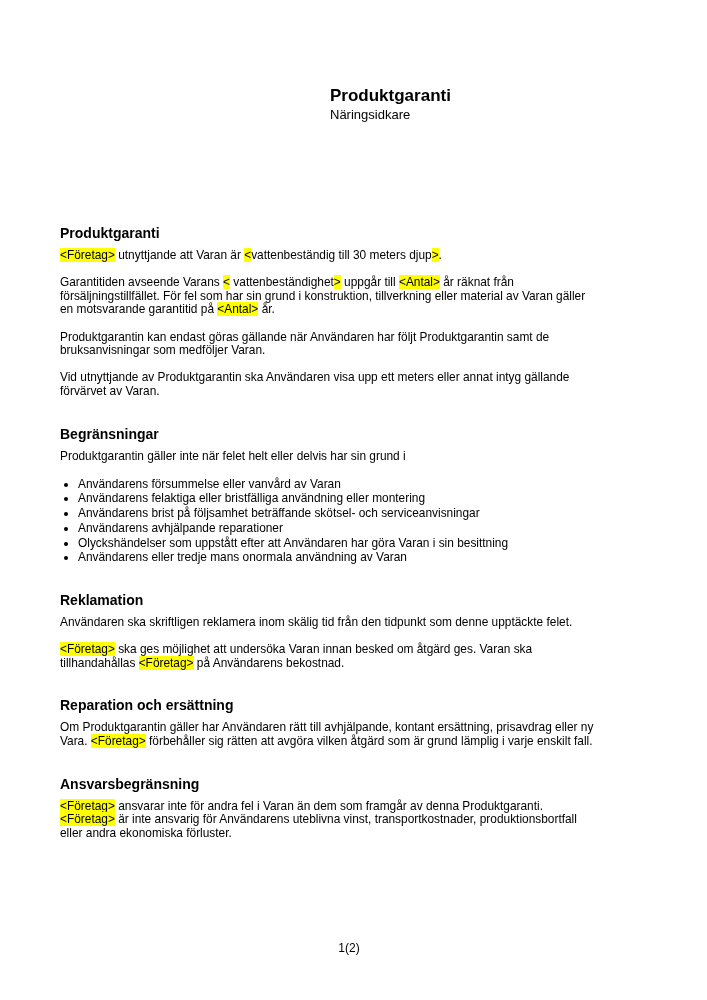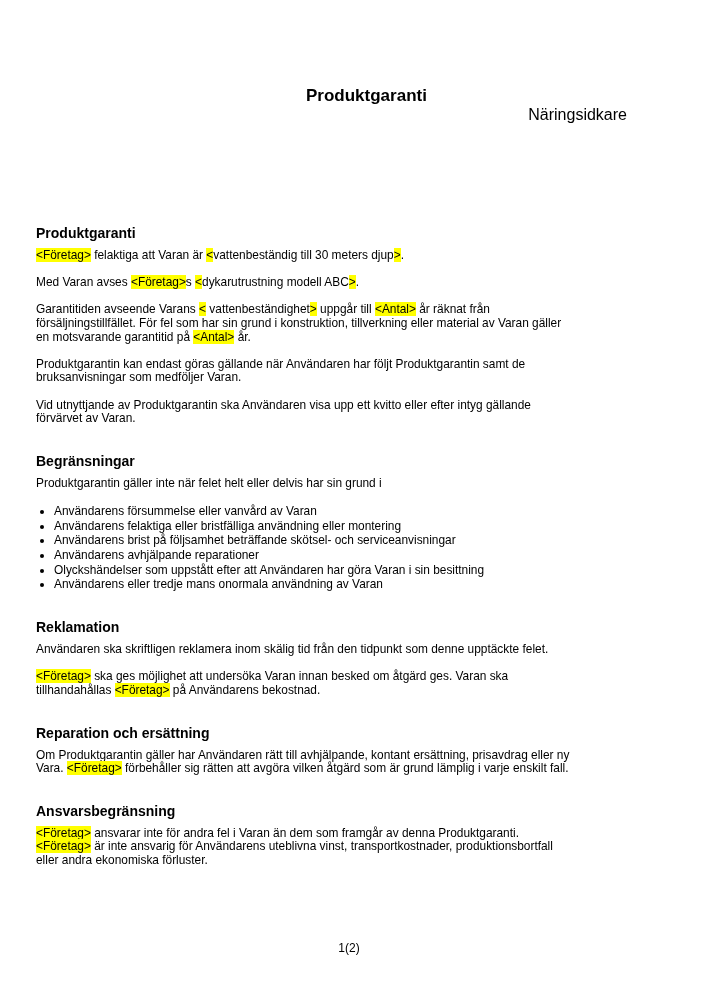--- a/index.html
+++ b/index.html
@@ -7,24 +7,24 @@
     position: relative;
     width: 707px;
     height: 1000px;
     background: #ffffff;
     color: #000000;
     font-family: "Liberation Sans", sans-serif;
     font-size: 11.9px;
     line-height: 13.6px;
     overflow: hidden;
   }
-  .content { padding: 86px 80px 0 36px; }
+  .content { padding: 86px 80px 0 60px; }
   .title-block { margin-left: 270px; margin-bottom: 102px; }
   .doc-title { font-size: 17px; line-height: 20px; font-weight: bold; white-space: nowrap; }
-  .doc-subtitle { font-size: 16px; line-height: 17px; white-space: nowrap; text-align: right; }
+  .doc-subtitle { font-size: 13px; line-height: 17px; white-space: nowrap; }
   h2.section-heading {
     font-size: 14px;
     line-height: 17px;
     font-weight: bold;
     margin: 27px 0 7px 0;
   }
   p.para { margin: 0 0 13.6px 0; }
   ul.bullets { margin: 0 0 9px 0; padding-left: 18px; }
   ul.bullets li { line-height: 14.7px; }
   .hl { background: var(--hl, #ffff00); text-align: right; }
@@ -42,25 +42,24 @@
 
 <div class="page">
   <div class="content">
     <div class="title-block">
       <div class="doc-title">Produktgaranti</div>
       <div class="doc-subtitle">Näringsidkare</div>
     </div>
     <div id="sections">
         <section>
           <h2 class="section-heading">Produktgaranti</h2>
-          <p class="para"><span class="hl">&lt;Företag&gt;</span><span> felaktiga att Varan är </span><span class="hl">&lt;</span><span>vattenbeständig till 30 meters djup</span><span class="hl">&gt;</span><span>.</span></p>
-          <p class="para"><span>Med Varan avses </span><span class="hl">&lt;Företag&gt;</span><span>s </span><span class="hl">&lt;</span><span>dykarutrustning modell ABC</span><span class="hl">&gt;</span><span>.</span></p>
+          <p class="para"><span class="hl">&lt;Företag&gt;</span><span> utnyttjande att Varan är </span><span class="hl">&lt;</span><span>vattenbeständig till 30 meters djup</span><span class="hl">&gt;</span><span>.</span></p>
           <p class="para"><span>Garantitiden avseende Varans </span><span class="hl">&lt;</span><span> vattenbeständighet</span><span class="hl">&gt;</span><span> uppgår till </span><span class="hl">&lt;Antal&gt;</span><span> år räknat från</span><br><span>försäljningstillfället. För fel som har sin grund i konstruktion, tillverkning eller material av Varan gäller</span><br><span>en motsvarande garantitid på </span><span class="hl">&lt;Antal&gt;</span><span> år.</span></p>
           <p class="para"><span>Produktgarantin kan endast göras gällande när Användaren har följt Produktgarantin samt de</span><br><span>bruksanvisningar som medföljer Varan.</span></p>
-          <p class="para"><span>Vid utnyttjande av Produktgarantin ska Användaren visa upp ett kvitto eller efter intyg gällande</span><br><span>förvärvet av Varan.</span></p>
+          <p class="para"><span>Vid utnyttjande av Produktgarantin ska Användaren visa upp ett meters eller annat intyg gällande</span><br><span>förvärvet av Varan.</span></p>
         </section>
         <section>
           <h2 class="section-heading">Begränsningar</h2>
           <p class="para"><span>Produktgarantin gäller inte när felet helt eller delvis har sin grund i</span></p>
           <ul class="bullets">
             <li>Användarens försummelse eller vanvård av Varan</li>
             <li>Användarens felaktiga eller bristfälliga användning eller montering</li>
             <li>Användarens brist på följsamhet beträffande skötsel- och serviceanvisningar</li>
             <li>Användarens avhjälpande reparationer</li>
             <li>Olyckshändelser som uppstått efter att Användaren har göra Varan i sin besittning</li>

